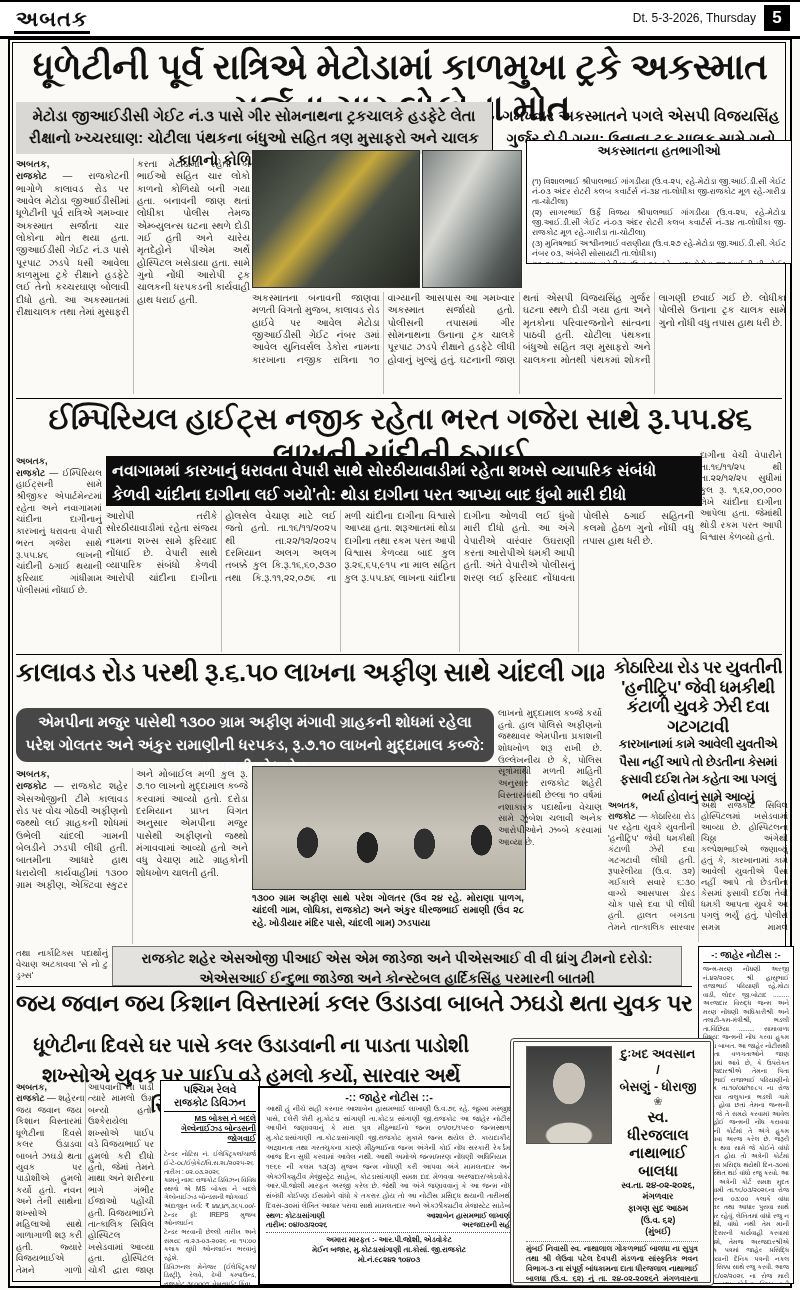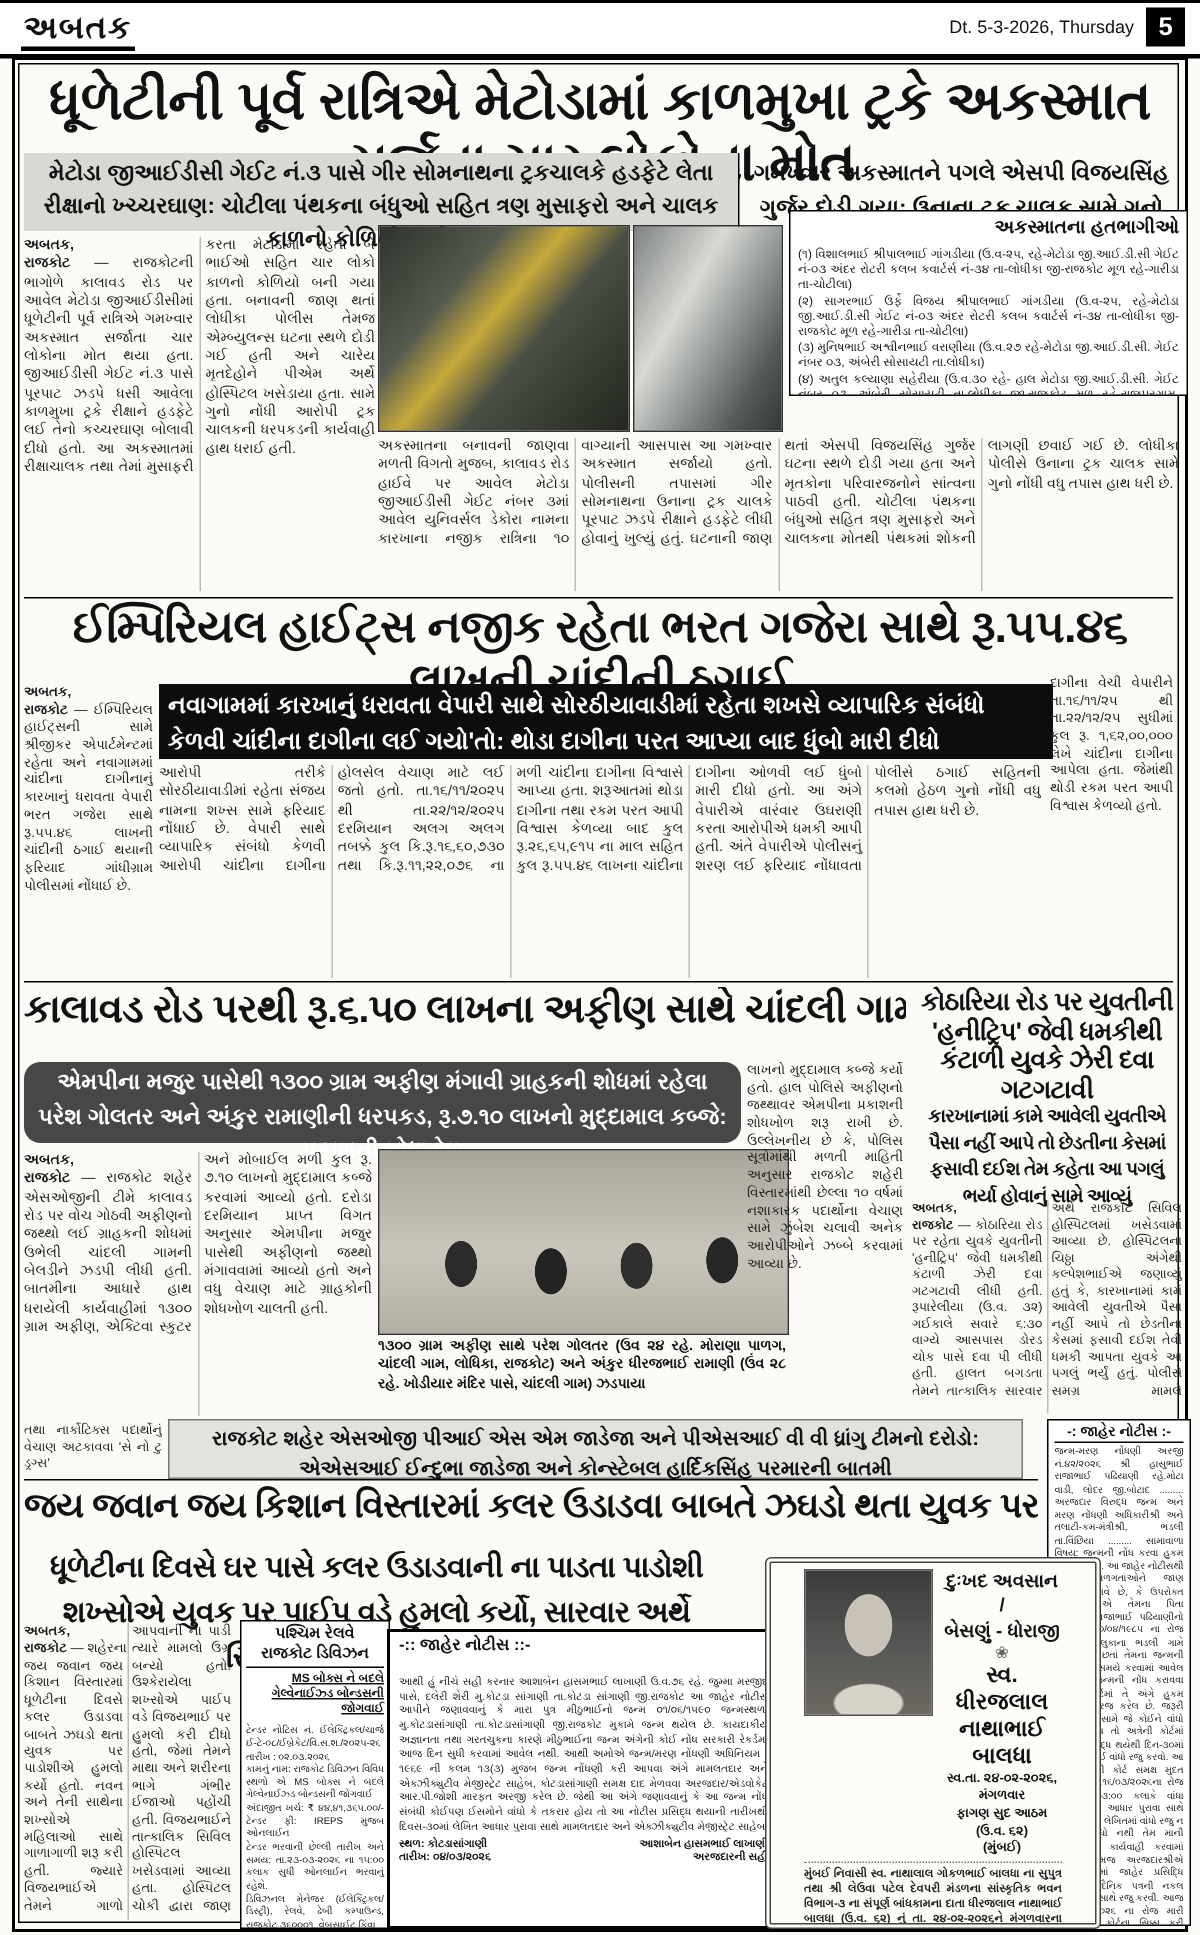--- a/index.html
+++ b/index.html
@@ -28,50 +28,50 @@
   .sub-dark{background:#474747;color:#fff;border-radius:11px;font-weight:bold;text-align:center;line-height:1.5;padding:3px 6px;}
   .sub-black{background:#0d0d0d;color:#fff;font-weight:bold;text-align:left;line-height:1.5;padding:3px 6px;}
   .body-txt{font-size:9.5px;line-height:1.3;text-align:justify;color:#1a1a1a;}
   .cols2{column-count:2;column-gap:8px;column-rule:1px solid #bbb;}
   .cols4{column-count:4;column-gap:8px;column-rule:1px solid #bbb;}
   .cols5{column-count:5;column-gap:8px;column-rule:1px solid #bbb;}
   .dateline{font-weight:bold;}
   .strip{background:#e3e2df;border:1px solid #777;font-weight:bold;text-align:center;line-height:1.45;padding:2px 4px;}
   
   .vbox{border:1.5px solid #000;background:#fff;padding:3px 5px;}
-  .vbox-title{font-weight:bold;text-align:right;font-size:12.5px;margin-bottom:6px;}
+  .vbox-title{font-weight:bold;text-align:center;font-size:12.5px;margin-bottom:18px;}
   .vbox-item{font-size:8px;line-height:1.25;text-align:justify;margin-bottom:1px;}
   
   .photo{border:1px solid #333;}
   .ph1{background:linear-gradient(130deg,#2e332d 0%,#555a4e 30%,#c7a93b 45%,#4a4f45 60%,#23271f 100%);}
   .ph2{background:linear-gradient(120deg,#7d8382 0%,#d9d9d4 35%,#9aa09e 55%,#545a58 80%,#343836 100%);}
   .ph3{background:
       radial-gradient(18px 26px at 20% 62%,#2b2b2b 58%,transparent 60%),
       radial-gradient(18px 26px at 42% 66%,#232323 58%,transparent 60%),
       radial-gradient(18px 26px at 63% 63%,#2f2f2f 58%,transparent 60%),
       radial-gradient(18px 26px at 84% 60%,#262626 58%,transparent 60%),
       linear-gradient(180deg,#a9a59b 0%,#c9c5ba 55%,#b5b0a4 100%);}
   .caption{font-size:9.5px;font-weight:bold;line-height:1.3;text-align:justify;}
   
   .tender{border:1.5px solid #000;background:#fff;padding:2px 3px;}
   .tender-h{font-weight:bold;text-align:center;font-size:10.5px;line-height:1.25;border-bottom:1px solid #000;padding-bottom:2px;margin-bottom:2px;}
   .tender-t{font-weight:bold;text-decoration:underline;text-align:right;font-size:8px;line-height:1.25;margin-bottom:6px;}
   .tender-l{font-size:6.4px;line-height:1.35;text-align:justify;}
   
   .notice{border:2px solid #000;background:#fff;padding:3px 6px;}
-  .notice-t{font-weight:bold;font-size:11px;margin-bottom:14px;}
+  .notice-t{font-weight:bold;text-align:center;font-size:11px;margin-bottom:0;}
   .notice-b{font-size:7px;line-height:1.38;text-align:justify;}
   .notice-sign{display:flex;justify-content:space-between;font-size:7.2px;font-weight:bold;margin-top:3px;line-height:1.3;}
   .notice-f{font-weight:bold;text-align:center;font-size:7.4px;line-height:1.35;border-top:1px dotted #555;margin-top:2px;padding-top:2px;}
   
   .rnotice{border:1.5px solid #000;background:#fff;padding:2px 4px;}
   .rnotice-t{font-weight:bold;text-align:center;font-size:9.5px;border-bottom:1px solid #000;padding-bottom:1px;margin-bottom:2px;}
   .rnotice-b{font-size:6.4px;line-height:1.33;text-align:justify;}
   
-  .obit{border:4px double #444;border-radius:4px;background:#fdfcf9;padding:4px 22px;}
+  .obit{border:4px double #444;border-radius:4px;background:#fdfcf9;padding:4px 12px;}
   .obit-top{display:flex;gap:6px;}
   .obit-photo{width:84px;height:96px;border:1px solid #555;flex:none;background:
       radial-gradient(26px 34px at 50% 38%,#c9c2b8 60%,transparent 62%),
       radial-gradient(40px 22px at 50% 92%,#d8d4ca 55%,transparent 60%),
       linear-gradient(180deg,#3c3c3c 0%,#5a5a58 60%,#6e6a62 100%);}
   .obit-hd{flex:1;text-align:center;}
   .obit-h1{font-weight:bold;font-size:12.5px;line-height:1.3;}
   .obit-flower{font-size:11px;color:#666;}
   .obit-name{font-weight:bold;font-size:15px;line-height:1.2;}
   .obit-d{font-weight:bold;font-size:8.6px;line-height:1.35;}
@@ -183,20 +183,25 @@
   <div class="notice-b" style="height:104px;overflow:hidden;">આથી હું નીચે સહી કરનાર આશાબેન હાસમભાઈ લાખાણી ઉ.વ.૭૬ રહે. જુમ્મા મસ્જીદ પાસે, દલેરી શેરી મુ.કોટડા સાંગાણી તા.કોટડા સાંગાણી જી.રાજકોટ આ જાહેર નોટીસ આપીને જણાવવાનું કે મારા પુત્ર મીઠુભાઈનો જન્મ ૦૧/૦૬/૧૫૯૦ જન્મસ્થળ: મુ.કોટડાસાંગાણી તા.કોટડાસાંગાણી જી.રાજકોટ મુકામે જન્મ થયેલ છે. કાયદાકીય અજ્ઞાનતા તથા ગરતચુકના કારણે મીઠુભાઈના જન્મ અંગેની કોઈ નોંધ સરકારી રેકર્ડમાં આજ દિન સુધી કરવામાં આવેલ નથી. આથી અમોએ જન્મ/મરણ નોંધણી અધિનિયમ - ૧૯૬૯ ની કલમ ૧૩(૩) મુજબ જન્મ નોંધણી કરી આપવા અંગે મામલતદાર અને એક્ઝીક્યુટીવ મેજીસ્ટ્રેટ સાહેબ, કોટડાસાંગાણી સમક્ષ દાદ મેળવવા અરજદાર/એડવોકેટ આર.પી.જોશી મારફત અરજી કરેલ છે. જેથી આ અંગે જણાવવાનું કે આ જન્મ નોંધ સંબંધી કોઈપણ ઈસમોને વાંધો કે તકરાર હોય તો આ નોટીસ પ્રસિદ્ધ થયાની તારીખથી દિવસ-૩૦માં લેખિત આધાર પુરાવા સાથે મામલતદાર અને એક્ઝીક્યુટીવ મેજીસ્ટ્રેટ સાહેબ, કોટડાસાંગાણી સમક્ષ રજુ કરવા જેથી સર્વે લાગતા વળગતાએ સ્પષ્ટ નોંધ લેવી.</div>
   <div class="notice-sign">
     <div>
       <span>સ્થળ: કોટડાસાંગાણી</span><br>
       <span>તારીખ: ૦૪/૦૩/૨૦૨૬</span>
     </div>
     <div style="text-align:right;">
       <span>આશાબેન હાસમભાઈ લાખાણી</span><br>
       <span>અરજદારની સહી</span>
     </div>
+  </div>
+  <div class="notice-f">
+    <span>અમારા મારફત :- આર.પી.જોશી, એડવોકેટ</span><br>
+    <span>મેઈન બજાર, મુ.કોટડાસાંગાણી તા.કોસાં. જી.રાજકોટ</span><br>
+    <span>મો.નં.૯૮૨૪૨ ૧૦૪૦૩</span>
   </div>
 </div>
 
 <div class="abs obit" style="left:510px;top:1038px;width:172px;height:232px;overflow:hidden;">
   <div class="obit-top">
     <div class="obit-photo"></div>
     <div class="obit-hd">
       <div class="obit-h1">
         <span>દુઃખદ અવસાન /</span><br>
         <span>બેસણું - ધોરાજી</span>

